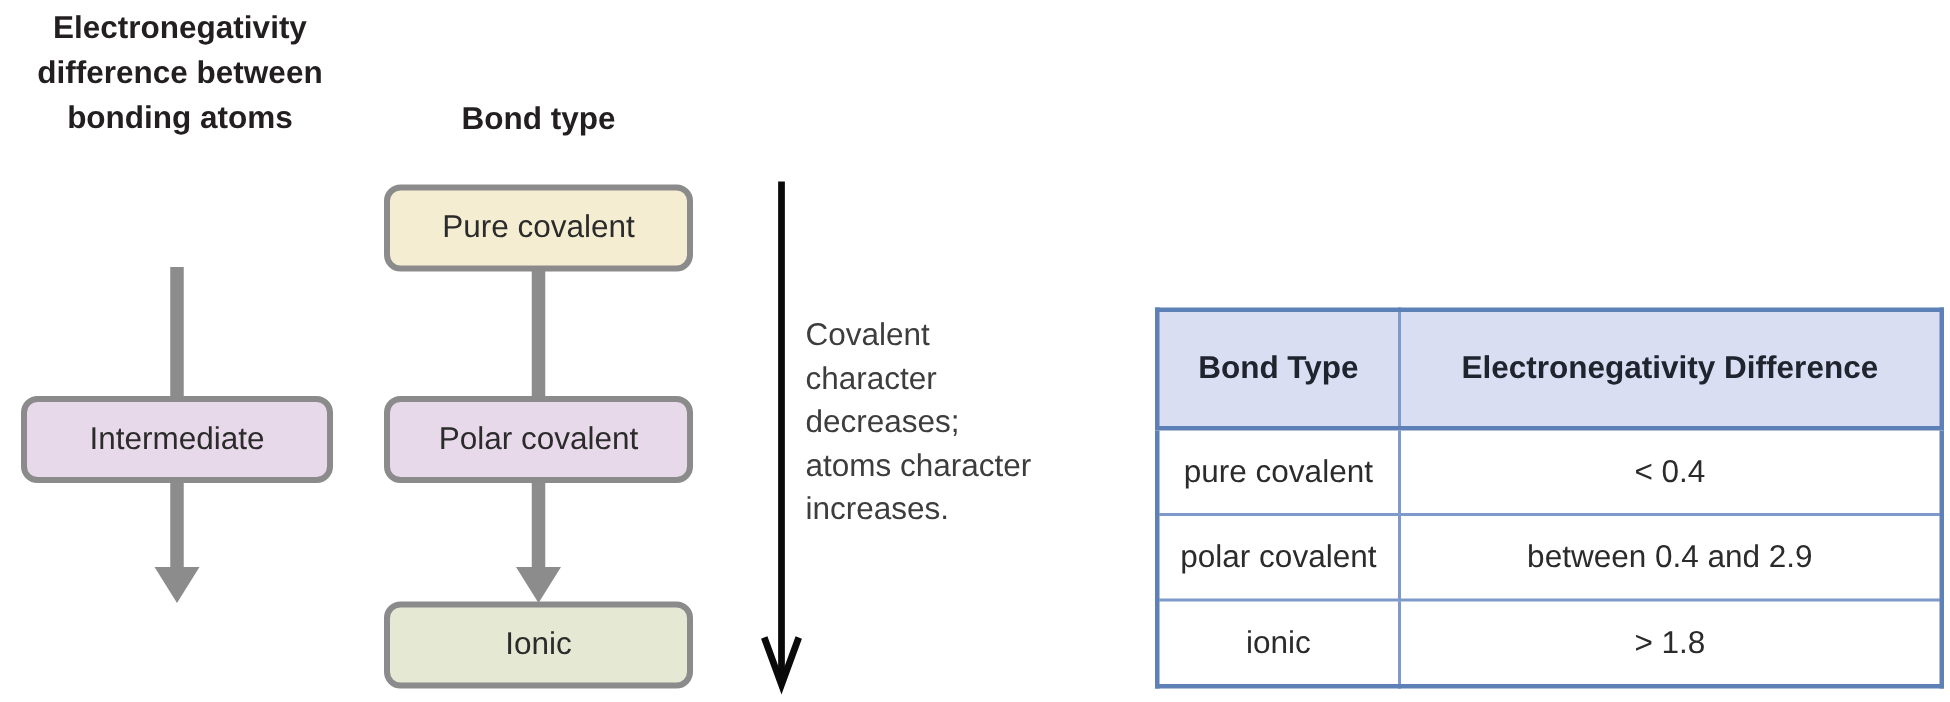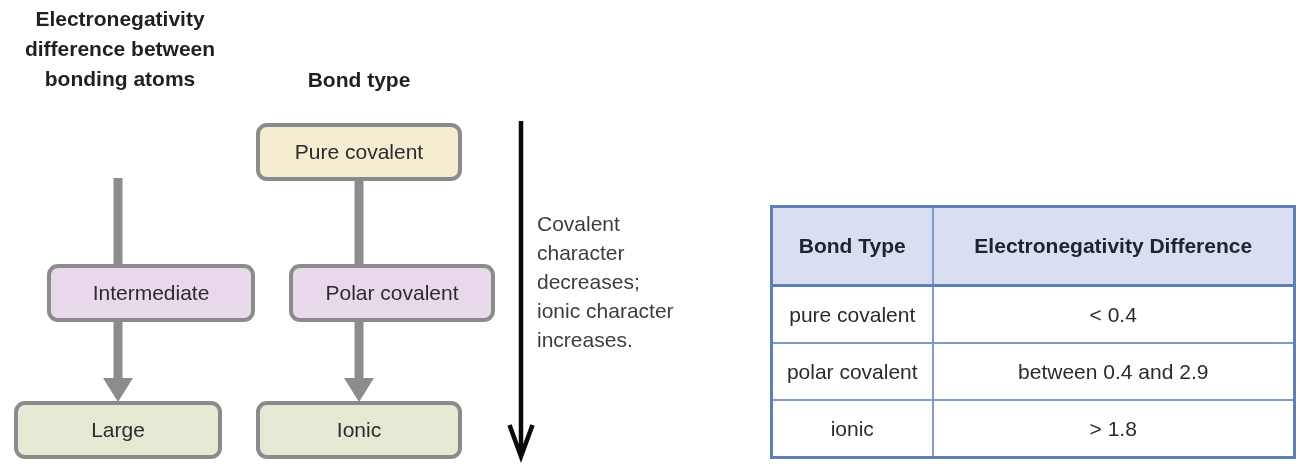--- a/index.html
+++ b/index.html
@@ -22,21 +22,21 @@
   .fbox {
     position:absolute; height:50px; z-index:2;
     border:4px solid var(--box-border); border-radius:11px;
     display:flex; align-items:center; justify-content:center;
     font-size:21px; color:#2b2b2b; background:#fff;
   }
   .c1 { left:14px;  width:200px; }
   .c2 { left:256px; width:198px; }
   .r1 { top:123px; } .r2 { top:264px; } .r3 { top:401px; }
   .tone-cream { background:var(--cream); }
-  .tone-lilac { background:var(--lilac);margin-left:33px; }
+  .tone-lilac { background:var(--lilac); }
   .tone-sage  { background:var(--sage); }
 
   .trend-caption {
     position:absolute; left:537px; top:209px; width:180px;
     font-size:21px; line-height:29px; color:#3d3d3d; white-space:pre-line;
   }
 
   .table-wrap { position:absolute; left:770px; top:205px; }
   table.bond {
     border-collapse:collapse; table-layout:fixed; width:523px;
@@ -70,30 +70,29 @@
     <line class="stem" x1="118" y1="319" x2="118" y2="382"></line>
     <polygon class="ahead" points="103,378 133,378 118,402"></polygon>
     <line class="stem" x1="359" y1="178" x2="359" y2="268"></line>
     <line class="stem" x1="359" y1="318" x2="359" y2="382"></line>
     <polygon class="ahead" points="344,378 374,378 359,402"></polygon>
     <line class="trend" x1="521" y1="121" x2="521" y2="451"></line>
     <path class="trend" d="M509.5 425 L521 456.5 L532.5 425"></path>
   </svg>
 
   <div class="fbox c1 r2 tone-lilac">Intermediate</div>
-  <div class="fbox c1 r3 tone-sage">Large</div>
 
   <div class="fbox c2 r1 tone-cream">Pure covalent</div>
   <div class="fbox c2 r2 tone-lilac">Polar covalent</div>
   <div class="fbox c2 r3 tone-sage">Ionic</div>
 
   <div class="trend-caption">Covalent
 character
 decreases;
-ionic character
+atoms character
 increases.</div>
 
   <div class="table-wrap">
     <table class="bond">
       <colgroup>
         <col style="width:161px">
         <col style="width:362px">
       </colgroup>
       <thead>
         <tr>

